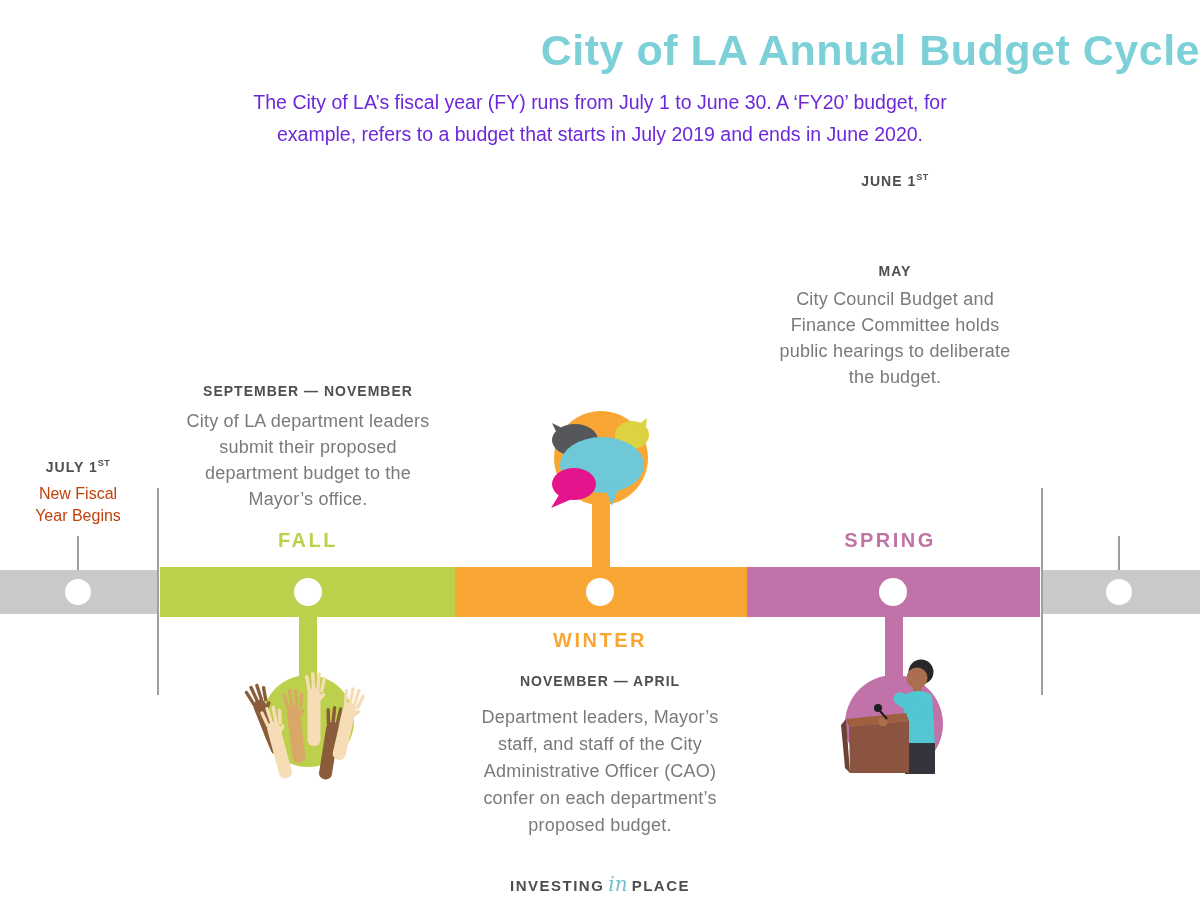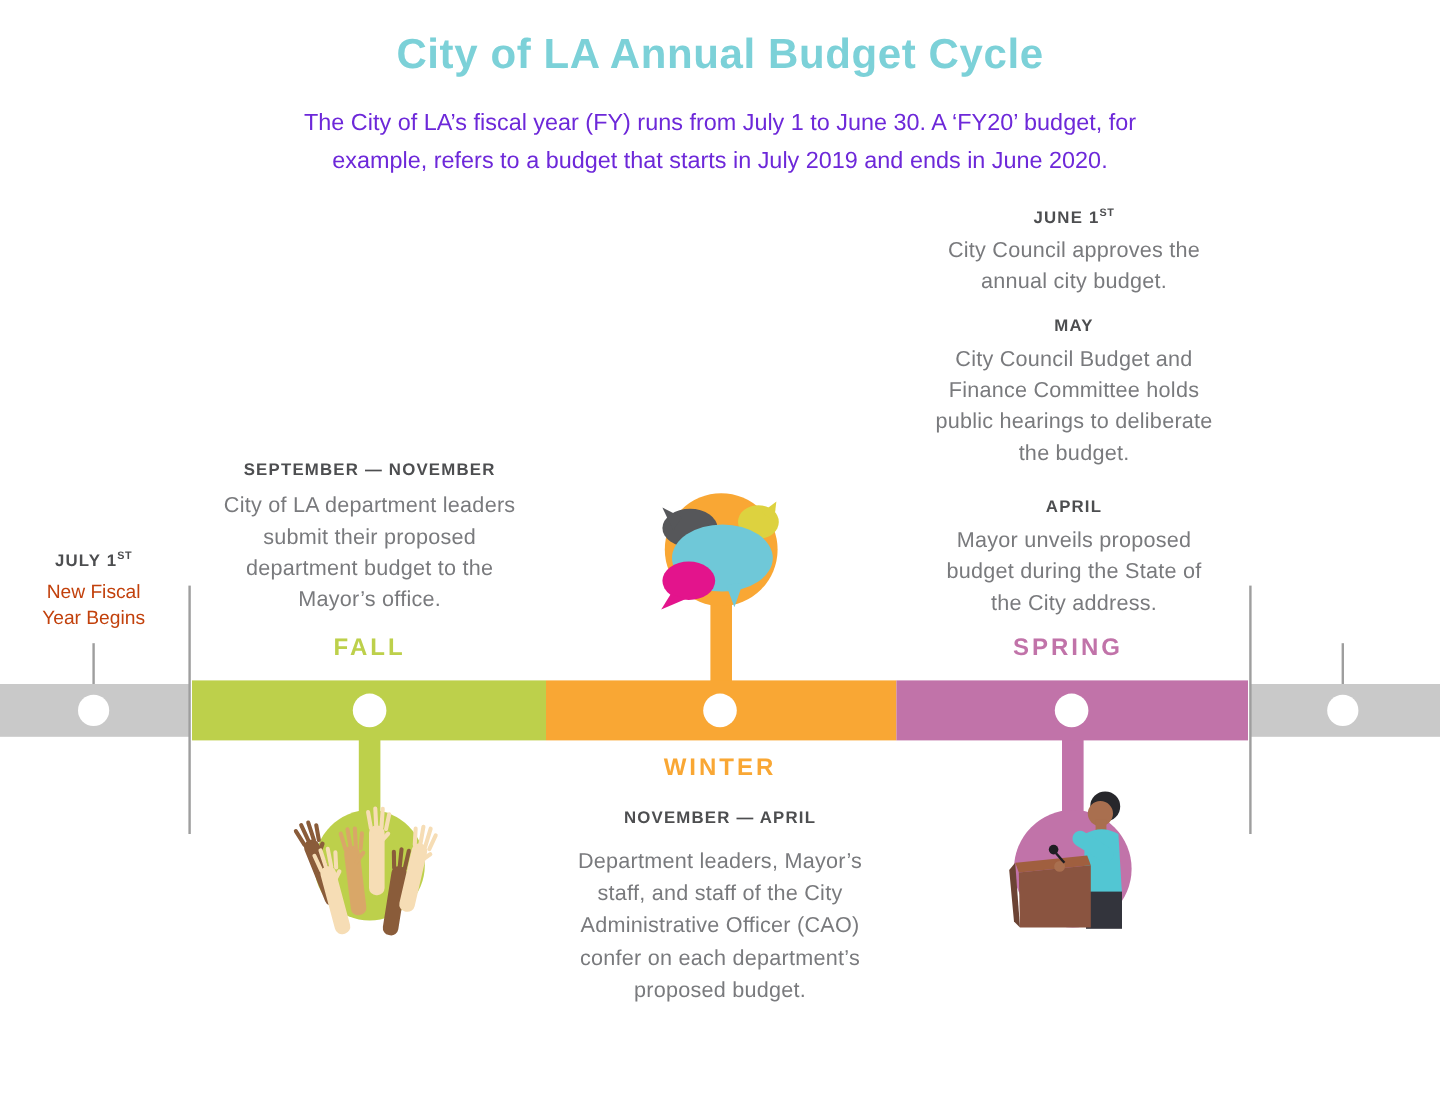--- a/index.html
+++ b/index.html
@@ -3,22 +3,22 @@
 <meta charset="utf-8">
 <style>
   html,body{margin:0;padding:0;background:#ffffff;}
   #canvas{
     position:relative;width:1200px;height:922px;background:#ffffff;overflow:hidden;
     font-family:"Liberation Sans", sans-serif;
   }
   .abs{position:absolute;}
   
   .page-title{
-    left:0;right:0;top:26px;font-size:35px;font-weight:bold;letter-spacing:0.5px;
-    color:#7cd1d8;text-align:center;
+    left:0;right:0;top:26px;font-size:43px;font-weight:bold;letter-spacing:0.5px;
+    color:#7cd1d8;text-align:right;
   }
   .page-subtitle{
     left:230px;width:740px;top:86px;font-size:19.5px;line-height:32px;color:#6d28d9;
     text-align:center;font-weight:normal;
   }
   .month-head{
     font-size:14px;font-weight:bold;letter-spacing:1px;color:#4d4e50;text-align:center;
   }
   .month-head .sup{font-size:9px;vertical-align:6px;letter-spacing:0.5px;}
   .body-text{
@@ -48,36 +48,29 @@
 
 <div id="canvas">
 
   <div class="abs page-title" style="color: rgb(124, 209, 216);">City of LA Annual Budget Cycle</div>
   <div class="abs page-subtitle">The City of LA’s fiscal year (FY) runs from July 1 to June 30. A ‘FY20’ budget, for example, refers to a budget that starts in July 2019 and ends in June 2020.</div>
 
   <div class="abs" style="left:775px;width:240px;top:172px;">
     <div class="month-head">
       <span>JUNE 1</span><span class="sup">ST</span>
     </div>
-    <div class="body-text" style="margin-top:6px;">City Council approves the annual city budget.</div>
   </div>
 
   <div class="abs" style="left:769px;width:252px;top:262px;">
     <div class="month-head">
       <span>MAY</span><span class="sup"></span>
     </div>
     <div class="body-text" style="margin-top:7px;">City Council Budget and Finance Committee holds public hearings to deliberate the budget.</div>
   </div>
 
-  <div class="abs" style="left:775px;width:240px;top:413px;">
-    <div class="month-head">
-      <span>APRIL</span><span class="sup"></span>
-    </div>
-    <div class="body-text" style="margin-top:7px;">Mayor unveils proposed budget during the State of the City address.</div>
-  </div>
 
   <div class="abs" style="left:177px;width:262px;top:383px;">
     <div class="month-head">SEPTEMBER — NOVEMBER</div>
     <div class="body-text" style="margin-top:9px;">City of LA department leaders submit their proposed department budget to the Mayor’s office.</div>
   </div>
 
   <div class="abs" style="left:465px;width:270px;top:673px;">
     <div class="month-head">NOVEMBER — APRIL</div>
     <div class="body-text" style="margin-top:15px;line-height:27px;">Department leaders, Mayor’s staff, and staff of the City Administrative Officer (CAO) confer on each department’s proposed budget.</div>
   </div>
@@ -168,14 +161,17 @@
 
     <polygon points="1,70 6,64 10,118 5,113" fill="#6b4334"></polygon>
     <polygon points="6,64 66,58 69,66 9,72" fill="#a05f3f"></polygon>
     <polygon points="9,72 69,66 69,118 10,118" fill="#8a5440"></polygon>
 
     <circle cx="43" cy="67" r="4.5" fill="#a96f4f"></circle>
     <circle cx="38" cy="53" r="4" fill="#1e1e22"></circle>
     <line x1="40" y1="56" x2="47" y2="64" stroke="#1e1e22" stroke-width="2"></line>
   </svg>
 
+  <div class="abs logo">
+    <span class="w1">INVESTING</span><span class="w2">in</span><span class="w3">PLACE</span>
+  </div>
 
 </div>
 
 </body></html>

